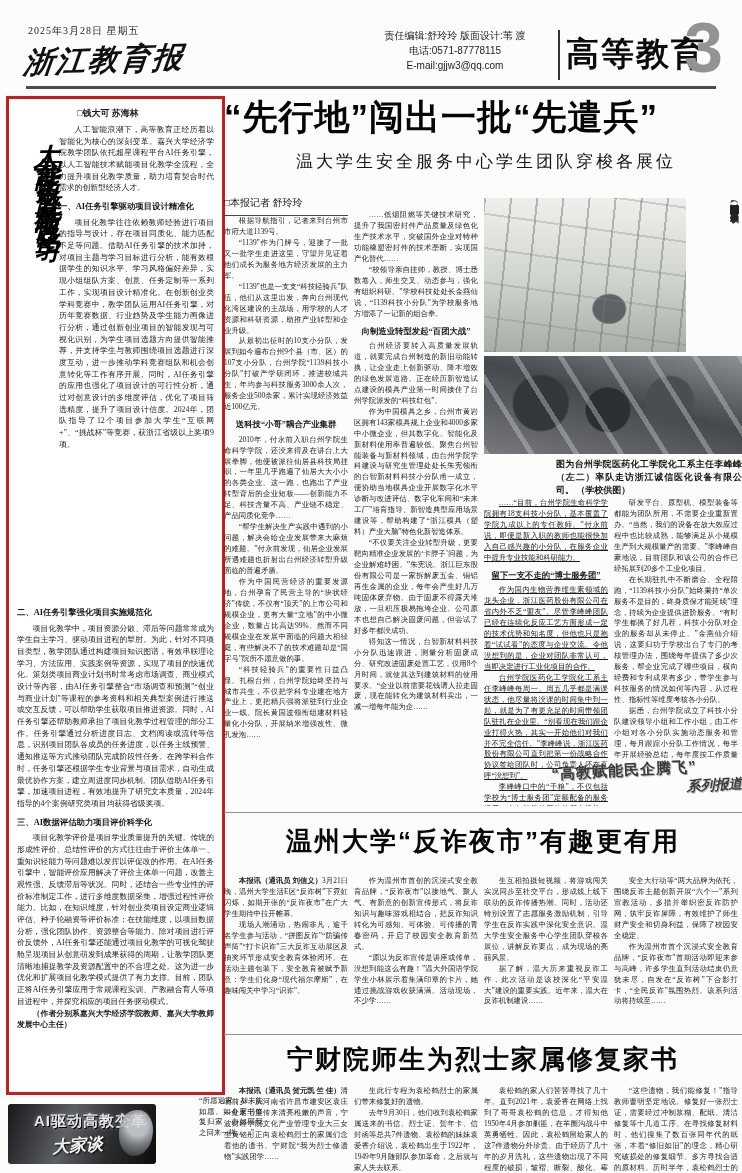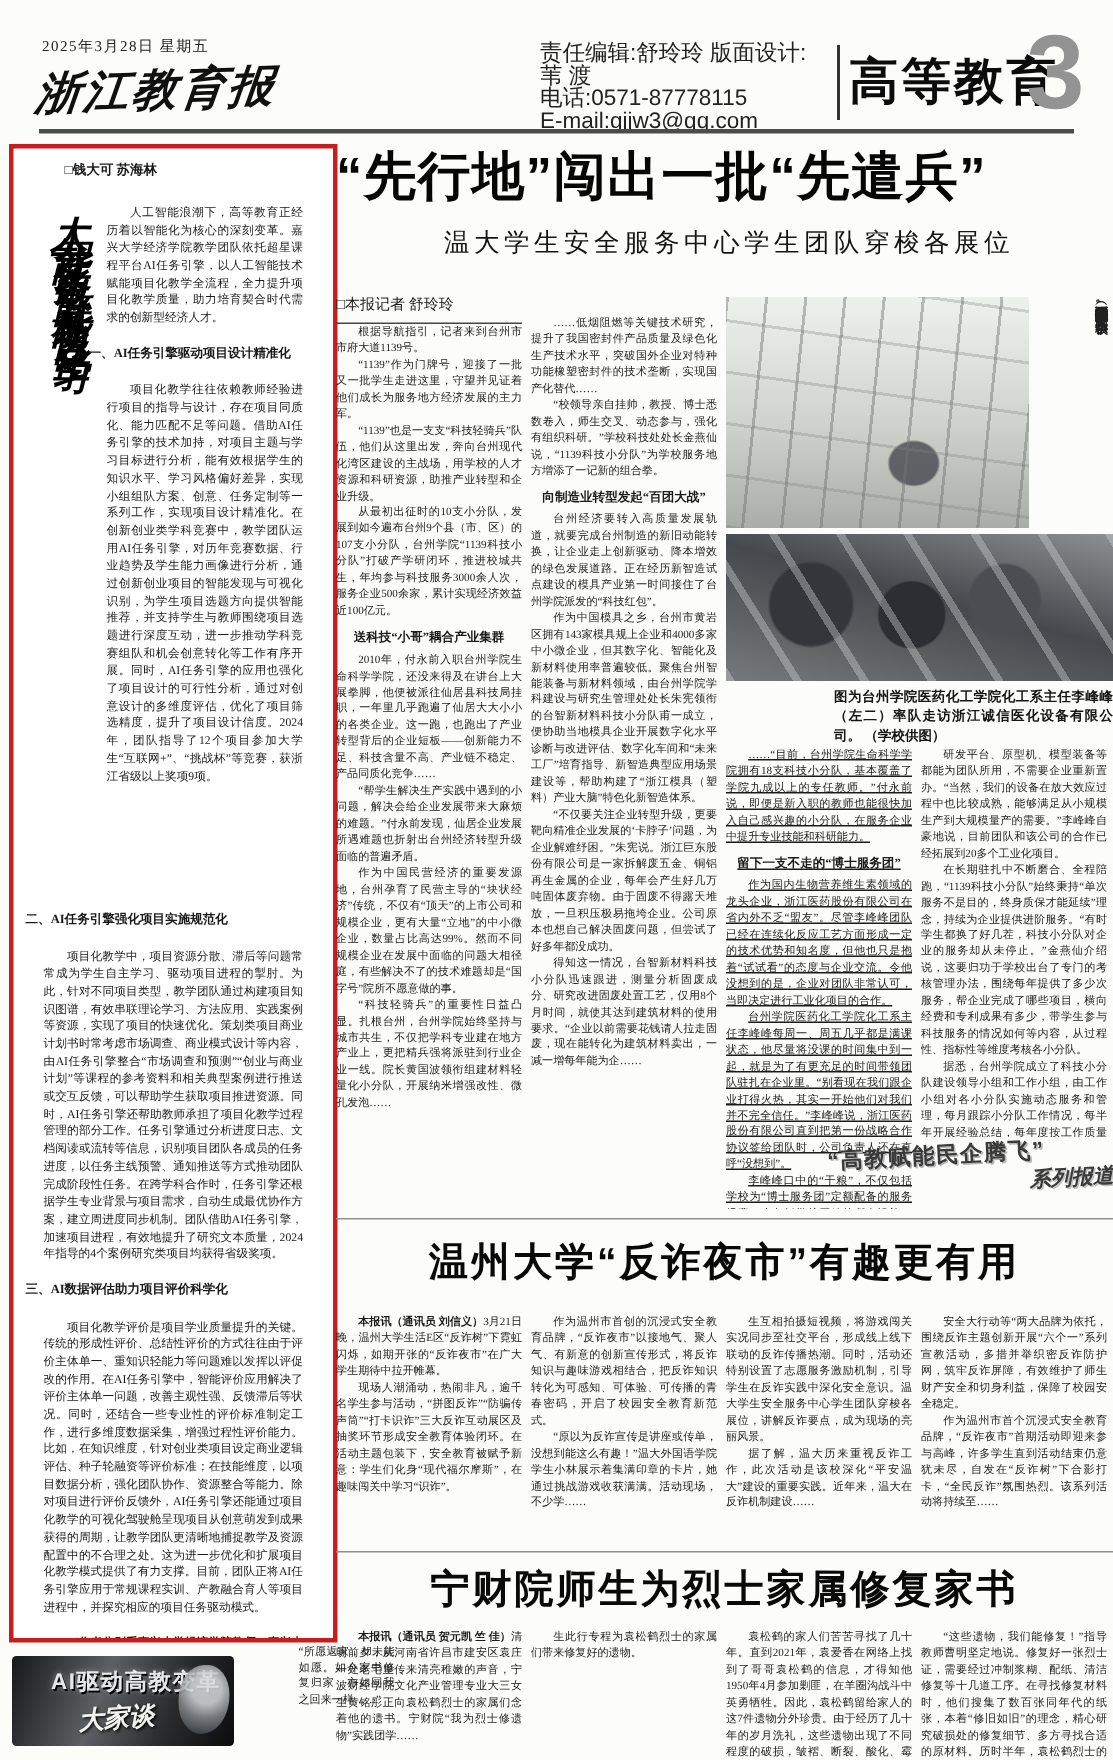--- a/index.html
+++ b/index.html
@@ -3,39 +3,39 @@
 <meta charset="utf-8">
 <style>
   html,body{margin:0;padding:0;}
   body{width:742px;height:1173px;position:relative;background:#fcfcfa;overflow:hidden;
        font-family:"Liberation Serif","DejaVu Serif",serif;color:#1a1a1a;}
   .abs{position:absolute;}
   
   .date{left:28px;top:24px;font-size:10px;letter-spacing:1px;color:#222;}
   .masthead{left:24px;top:40px;font-size:30px;font-weight:bold;font-style:italic;
             letter-spacing:2px;transform:skewX(-8deg) rotate(-2deg);color:#101010;}
-  .pubinfo{left:360px;top:28px;width:190px;text-align:left;font-size:15px;line-height:15px;color:#222;
+  .pubinfo{left:360px;top:28px;width:190px;text-align:center;font-size:10px;line-height:15px;color:#222;
            font-family:"Liberation Sans",sans-serif;}
   .hdr-bar{left:558px;top:30px;width:2px;height:50px;background:#333;}
   .section-title{left:566px;top:32px;font-size:33px;font-weight:900;letter-spacing:2px;color:#0c0c0c;
                  font-family:"Liberation Sans",sans-serif;}
   .pagenum{left:684px;top:8px;font-size:70px;font-weight:bold;color:#939393;
            font-family:"Liberation Sans",sans-serif;}
   .hdr-rule{left:26px;top:86px;width:690px;height:3px;background:#4c4c4c;}
   
   .opinion{left:6px;top:96px;width:219px;height:999px;border:3px solid #c81d1d;background:#fff;
            box-sizing:border-box;padding:8px 8px 6px;overflow:hidden;}
-  .op-byline{margin:0 0 4px 26px;font-size:9px;font-weight:bold;font-family:Liberation Serif, serif;}
+  .op-byline{margin:0 0 4px 60px;font-size:9px;font-weight:bold;font-family:Liberation Serif, serif;}
   .op-flex{display:flex;}
   .op-title{width:42px;height:476px;writing-mode:vertical-rl;font-size:25px;line-height:1.0;
             font-weight:bold;font-style:italic;letter-spacing:7px;color:#000;
             font-family:"DejaVu Serif",serif;}
   .op-lead{flex:1;font-size:7.8px;line-height:1.5;text-align:justify;}
   .op-rest{font-size:7.8px;line-height:1.5;text-align:justify;margin-top:4px;}
-  .op-rest p,.op-lead p{margin:12px;text-indent:2em;}
+  .op-rest p,.op-lead p{margin:0;text-indent:2em;}
   .ophead{font-weight:bold;text-indent:0 !important;text-align:left;margin:7px 0 3px !important;font-size:8.4px;}
   .op-note{font-weight:bold;text-indent:2em;margin-top:4px;}
   
   .promo{left:8px;top:1104px;width:148px;height:60px;border-radius:3px;overflow:hidden;
          background:linear-gradient(110deg,#17181a 0%,#5c5f63 40%,#2a2b2d 70%,#0c0c0d 100%);}
   .promo-l1{position:absolute;left:6px;top:8px;font-size:15px;font-weight:900;color:#e4e6e9;
             letter-spacing:1px;text-shadow:1px 1px 0 #000,0 0 4px #8a8f96;
             font-family:"Liberation Sans",sans-serif;margin-left:20px;}
   .promo-l2{position:absolute;left:44px;top:30px;font-size:17px;font-style:italic;font-weight:bold;
             color:#f2f2ee;transform:rotate(-4deg);text-shadow:1px 1px 2px #000;}
@@ -203,19 +203,20 @@
 </div>
 
 <div class="abs divider d2"></div>
 
 <div class="abs n-headline">宁财院师生为烈士家属修复家书</div>
 <div class="abs ncol nc x1">
   <p><b>本报讯（通讯员 贺元凯 竺 佳）</b><span>清明前夕，从河南省许昌市建安区袁庄一处老宅里传来清亮稚嫩的声音，宁波财经学院文化产业管理专业大三女生黄铭彤正向袁松鹤烈士的家属们念着他的遗书。宁财院“我为烈士修遗物”实践团学……</span></p>
 </div>
 <div class="abs ncol nc x2">
   <p>生此行专程为袁松鹤烈士的家属们带来修复好的遗物。</p>
+  <p>去年9月30日，他们收到袁松鹤家属送来的书信、烈士证、贺年卡、信封函等总共7件遗物。袁松鹤的妹妹袁爱香介绍说，袁松鹤出生于1922年，1949年9月随部队参加革命，之后就与家人失去联系。</p>
 </div>
 <div class="abs ncol nc x3">
   <p>袁松鹤的家人们苦苦寻找了几十年。直到2021年，袁爱香在网络上找到了哥哥袁松鹤的信息，才得知他1950年4月参加剿匪，在羊圈沟战斗中英勇牺牲。因此，袁松鹤留给家人的这7件遗物分外珍贵。由于经历了几十年的岁月洗礼，这些遗物出现了不同程度的破损，皱褶、断裂、酸化、霉变等，亟须修复。</p>
 </div>
 <div class="abs ncol nc x4">
   <p>“这些遗物，我们能修复！”指导教师曹明坚定地说。修复好一张烈士证，需要经过冲制浆糊、配纸、清洁修复等十几道工序。在寻找修复材料时，他们搜集了数百张同年代的纸张，本着“修旧如旧”的理念，精心研究破损处的修复细节、多方寻找合适的原材料。历时半年，袁松鹤烈士的相关证书终于修复完成。</p>
 </div>
 
 </body></html>

